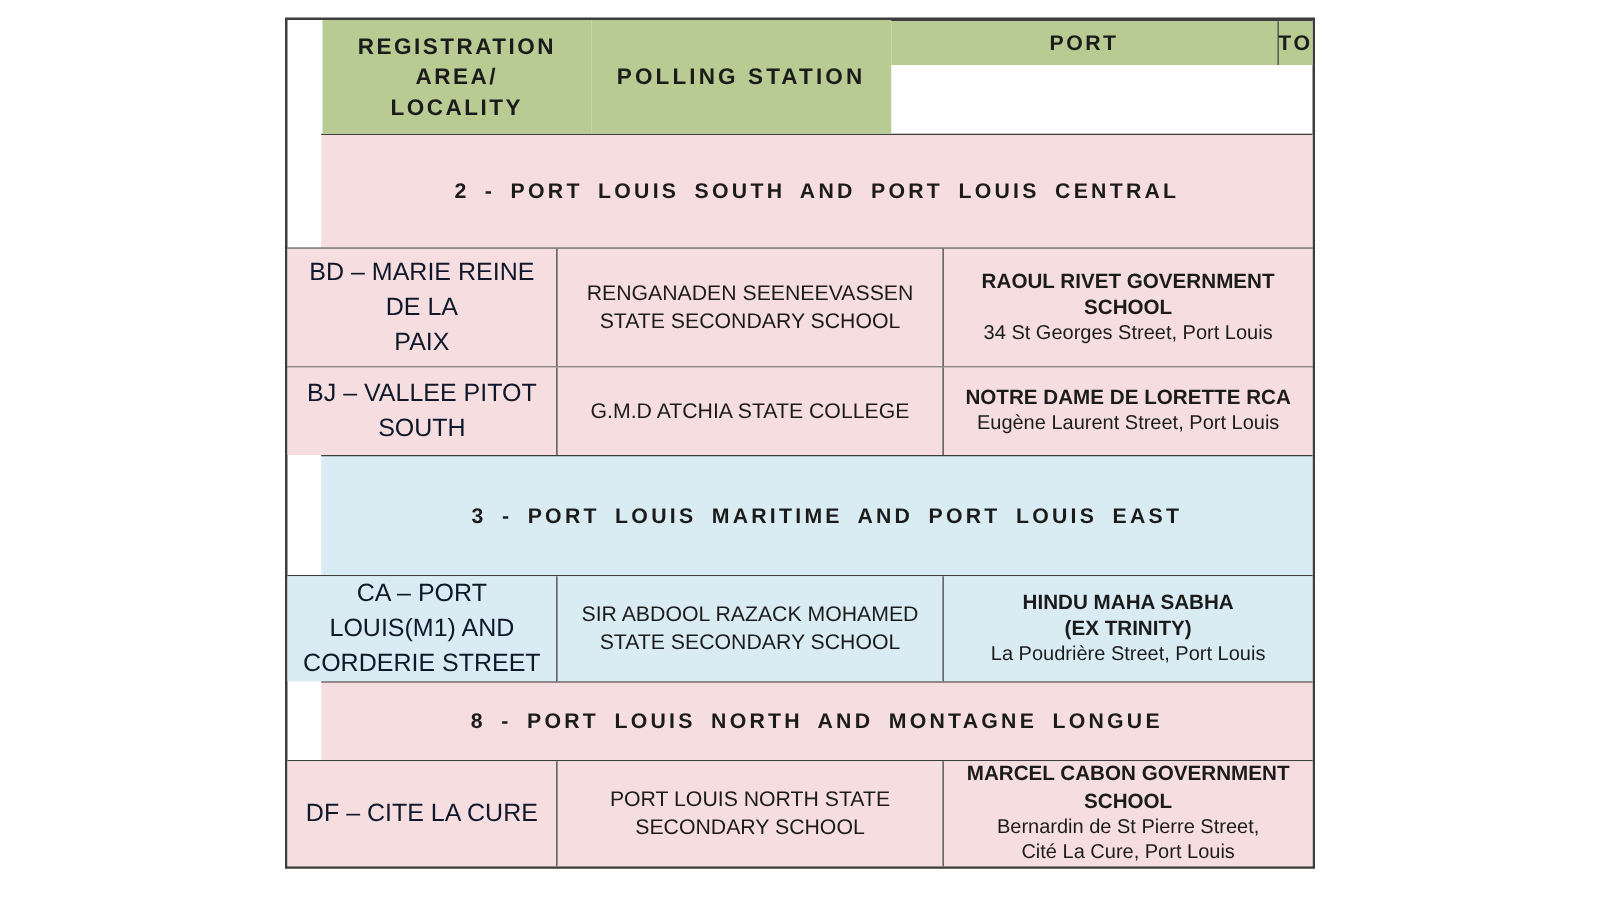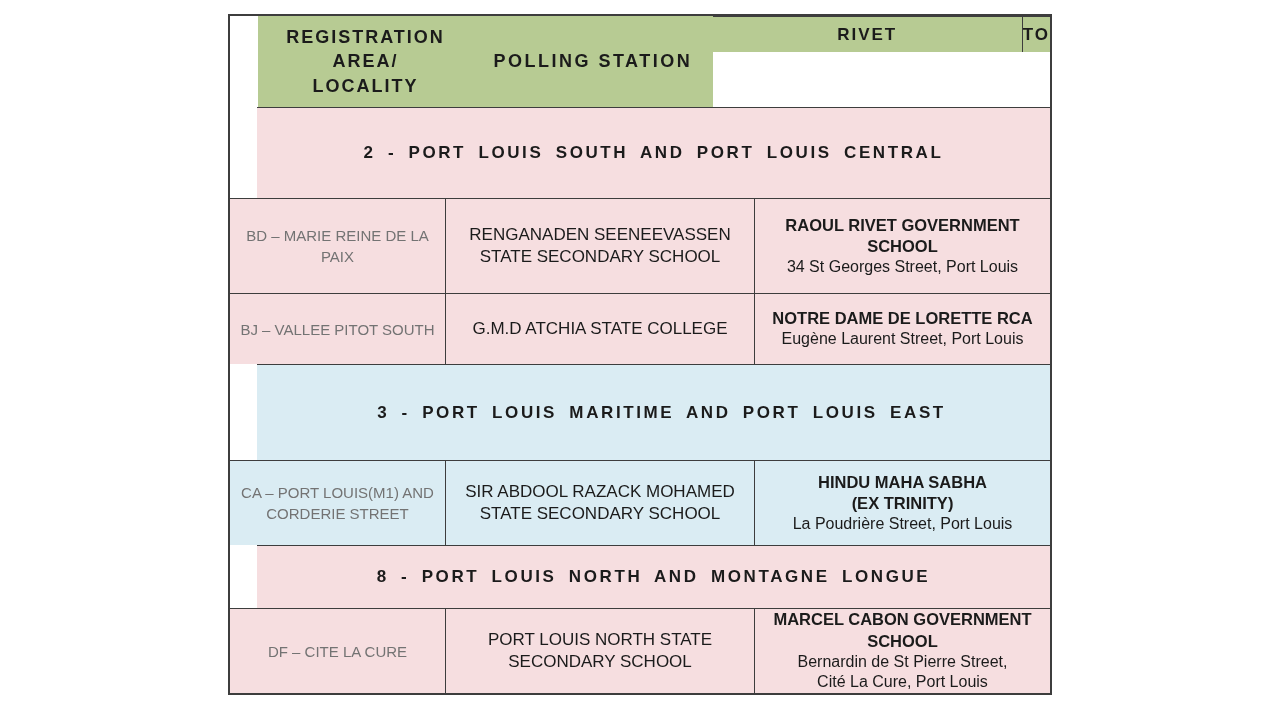--- a/index.html
+++ b/index.html
@@ -91,23 +91,23 @@
     font-size: 17px;
     letter-spacing: 2.6px;
     word-spacing: 5px;
     box-sizing: border-box;
     margin-left: 27px;
   }
   .section-band + .row, .row + .section-band { border-top: 1.5px solid #3d3d3d; }
 
   
   .area-text {
-    font-size: 15px;
+    font-size: 20px;
     line-height: 1.4;
-    color: #737373;
+    color: #0f172a;
   }
   .from-text {
     font-size: 17px;
     line-height: 1.3;
   }
   .to-name {
     font-weight: bold;
     font-size: 16.5px;
     line-height: 1.28;
   }
@@ -130,21 +130,21 @@
 
 <div class="tbl">
 
   <div class="row hdr-row">
     <div class="cell c-area green hdr-left">REGISTRATION
 AREA/
 LOCALITY</div>
     <div class="hdr-right">
       <div class="hdr-polling green">POLLING STATION</div>
       <div class="hdr-fromto">
-        <div class="cell c-from green">RIVET</div>
+        <div class="cell c-from green">PORT</div>
         <div class="cell c-to green">TO</div>
       </div>
     </div>
   </div>
 
   <div class="section-band pink h-sec2">2 - PORT LOUIS SOUTH AND PORT LOUIS CENTRAL</div>
 
   <div class="row h-bd">
     <div class="cell c-area pink area-text">BD – MARIE REINE DE LA
 PAIX</div>

